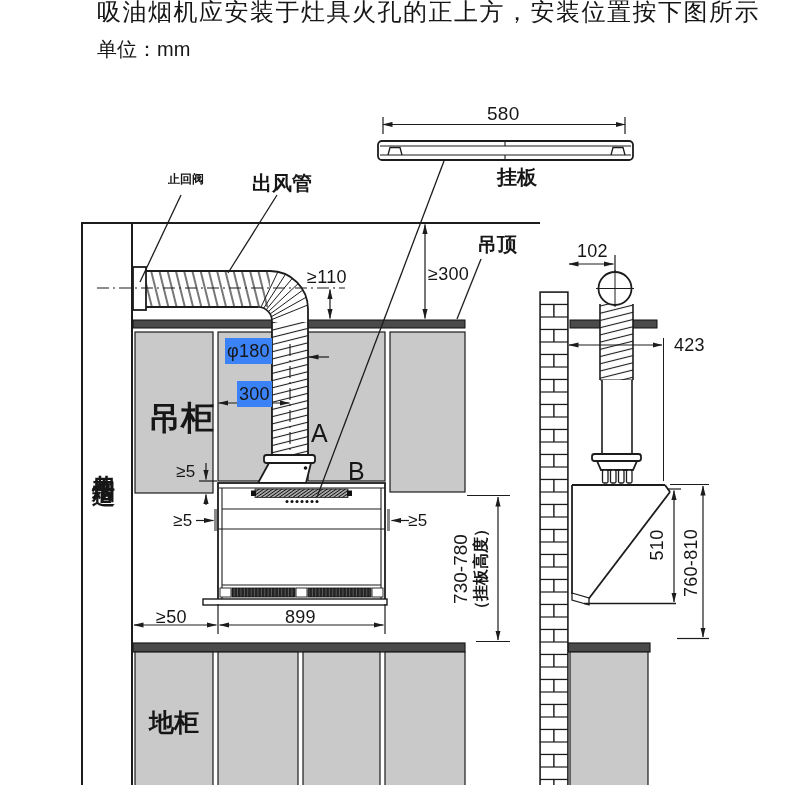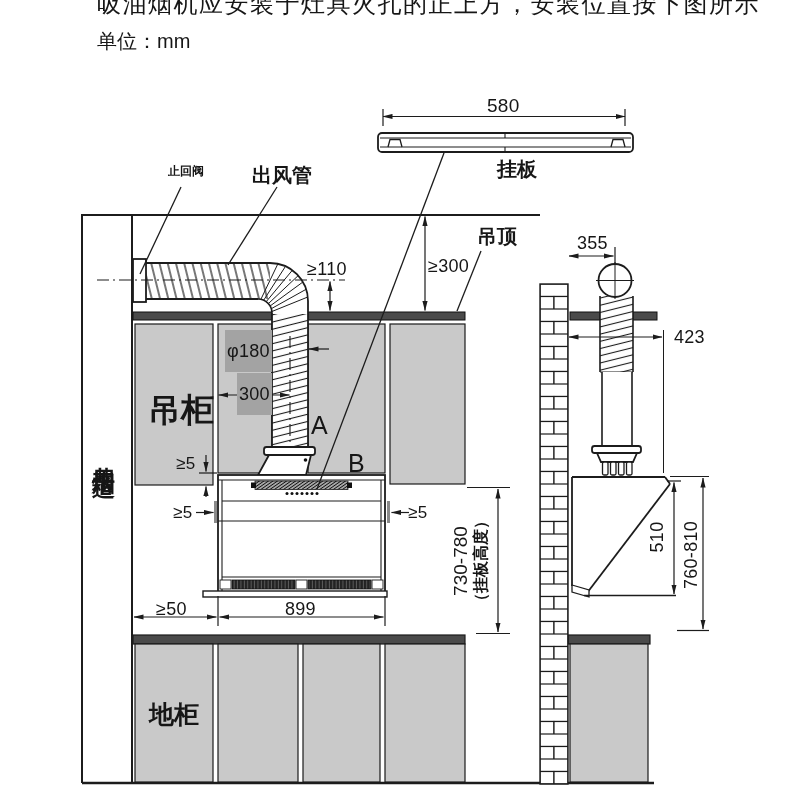--- a/index.html
+++ b/index.html
@@ -1,23 +1,23 @@
 <!DOCTYPE html>
 <html><head>
 <meta charset="utf-8">
 <style>
   html,body{margin:0;padding:0;background:#fff;}
   body{width:790px;height:785px;position:relative;overflow:hidden;
        font-family:"Liberation Sans",sans-serif;color:#141414;}
-  #stage{position:absolute;left:0;top:4px;width:790px;height:661px;}
+  #stage{position:absolute;left:0;top:12px;width:790px;height:661px;}
   svg{position:absolute;left:0;top:0;}
   .lbl{position:absolute;white-space:nowrap;color:#161616;line-height:1;}
   .num{font-size:18px;font-weight:500;letter-spacing:.3px;}
   .cn{font-weight:bold;}
-  .halo{background:#a3a3a3;padding:12px 2px;}
+  .halo{background:#3b82f6;padding:4px 2px;}
   .rot{transform:rotate(-90deg);text-align:center;line-height:1.15;}
   .vert{writing-mode:vertical-rl;text-orientation:upright;letter-spacing:3px;}
 </style>
 </head>
 <body>
 
 <div id="stage">
 
 <svg width="790" height="785" viewBox="0 0 790 785">
   <defs>
@@ -280,18 +280,18 @@
 <div class="lbl num" style="left:156px;top:596px;">≥50</div>
 <div class="lbl num" style="left:285px;top:596px;">899</div>
 
 <div class="lbl rot" style="left:412px;top:535px;width:120px;height:44px;">
   <div style="font-size:19px;font-weight:500;">730-780</div>
   <div style="font-size:16px;font-weight:bold;">（挂板高度）</div>
 </div>
 
 <div class="lbl cn" style="left:149px;top:698px;font-size:25px;">地柜</div>
 
-<div class="lbl num" style="left:577px;top:230px;">355</div>
+<div class="lbl num" style="left:577px;top:230px;">102</div>
 <div class="lbl num" style="left:674px;top:324px;">423</div>
 <div class="lbl rot num" style="left:627px;top:523px;width:60px;height:20px;">510</div>
 <div class="lbl rot num" style="left:646px;top:541px;width:90px;height:20px;">760-810</div>
 
 </div>
 
 </body></html>

